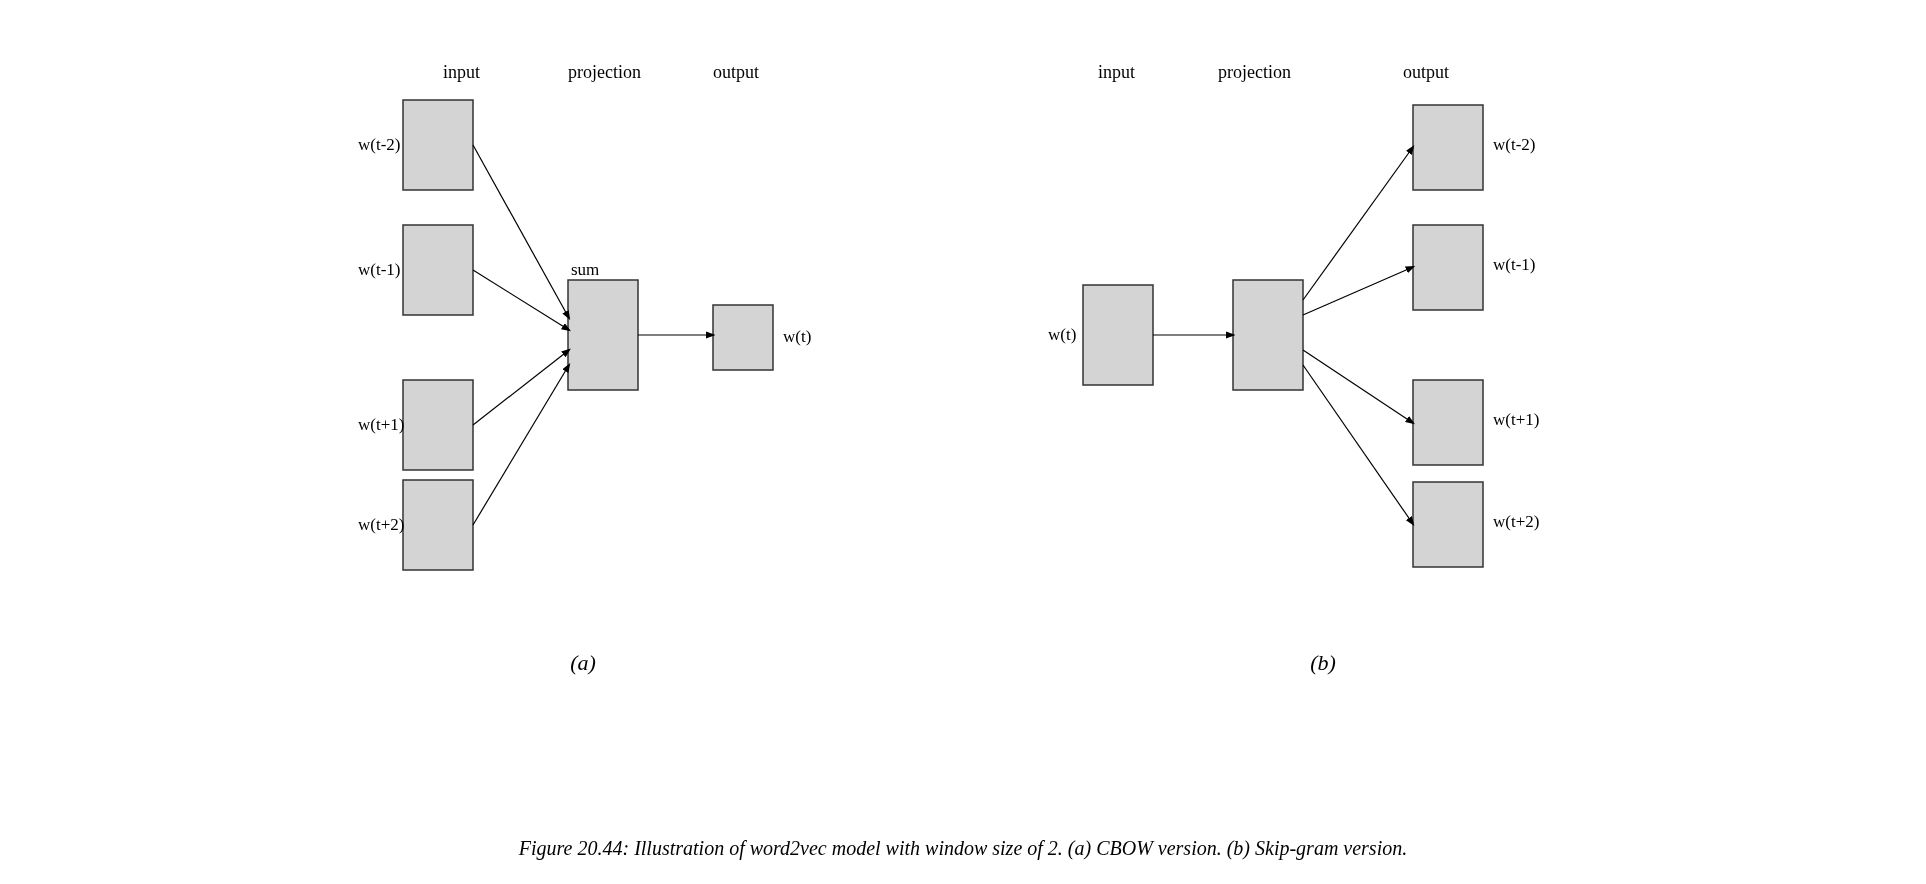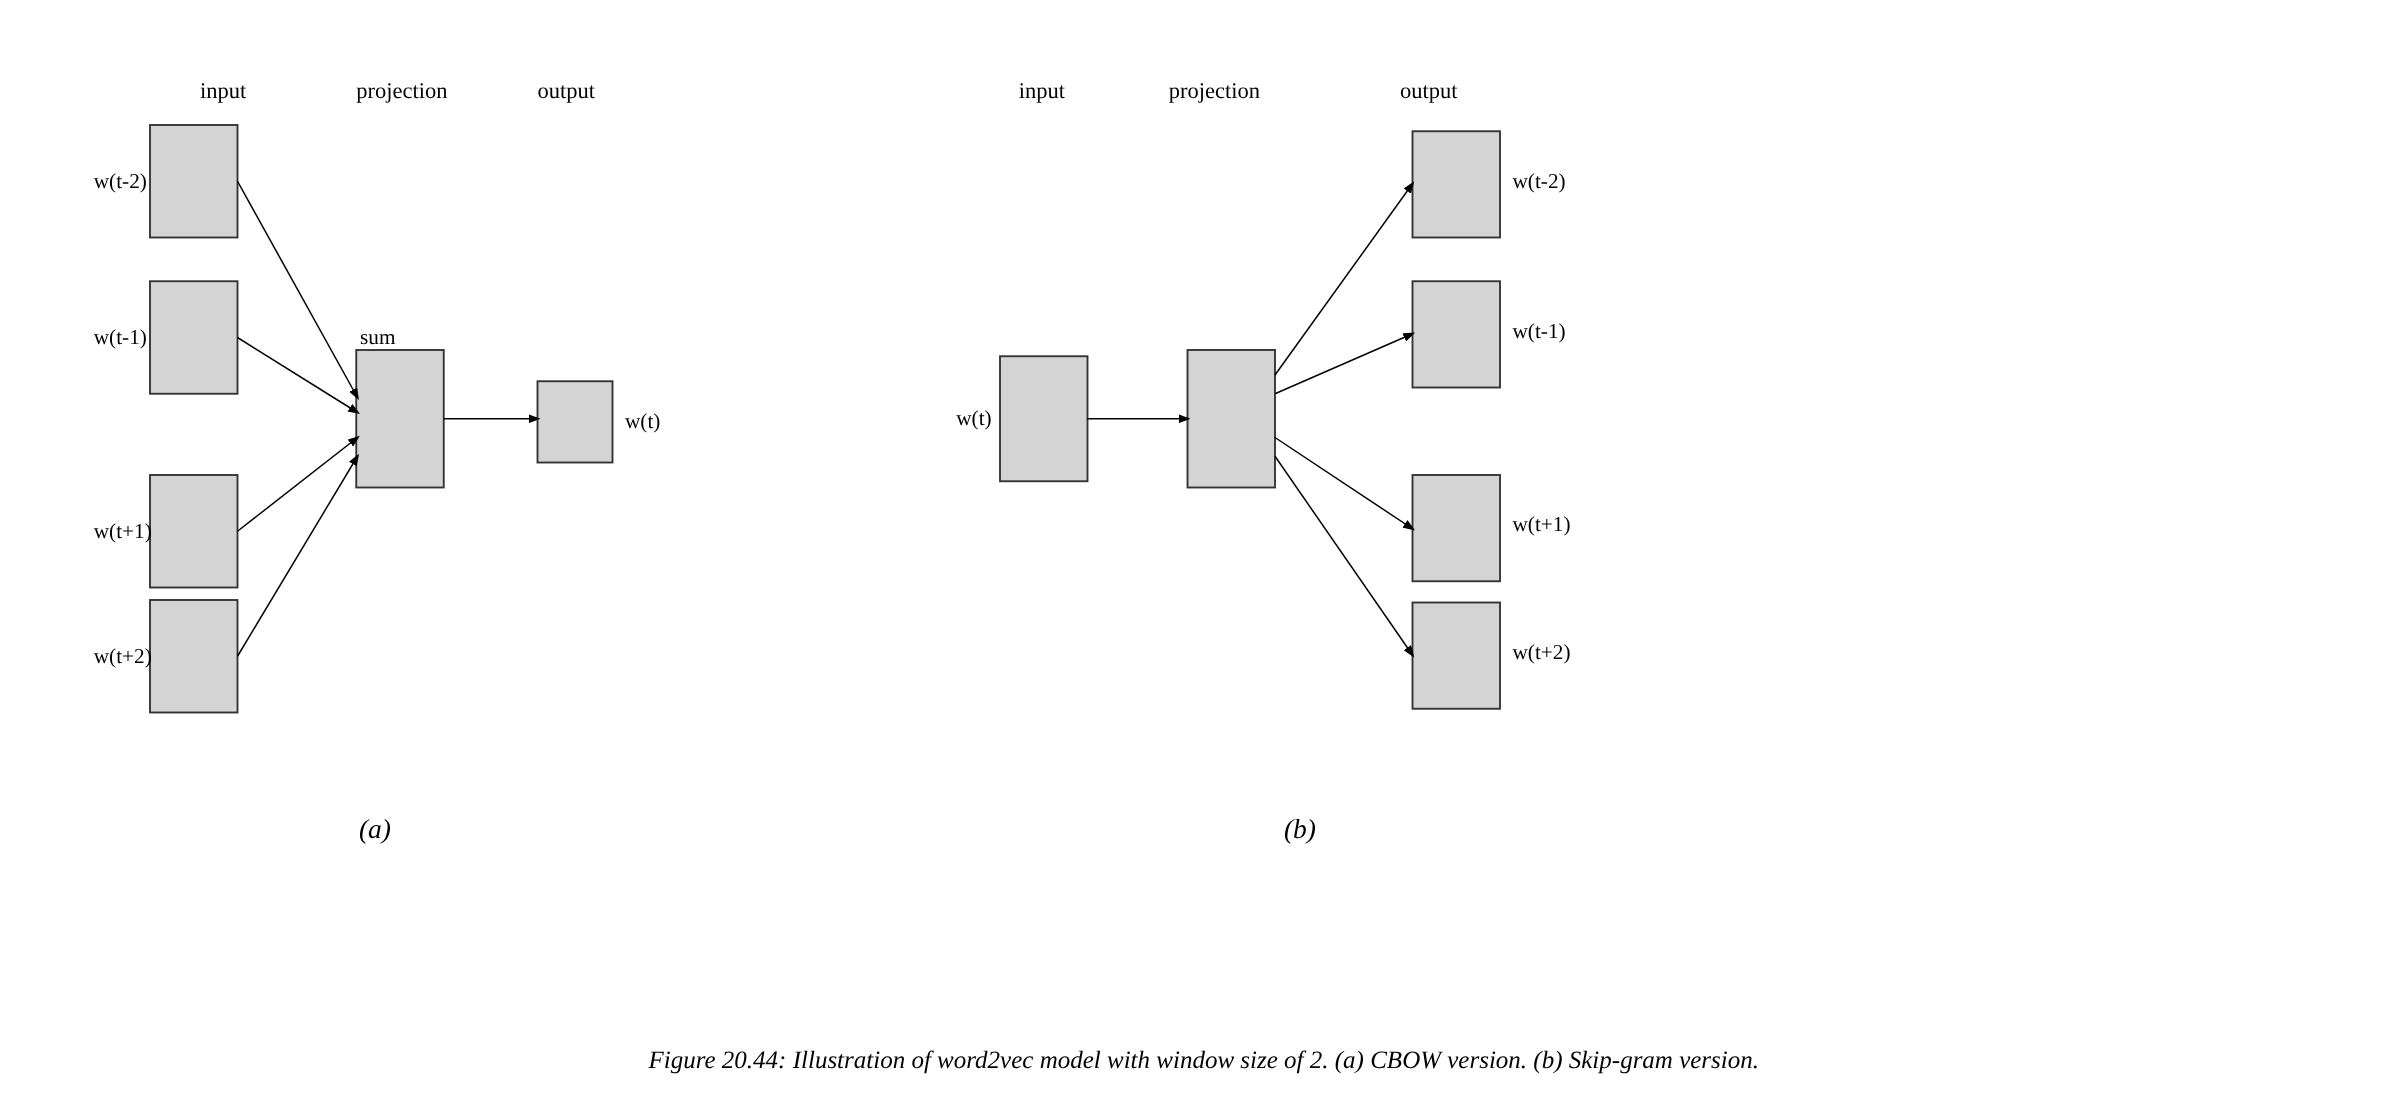--- a/index.html
+++ b/index.html
@@ -16,20 +16,21 @@
       height: 884px;
       position: relative;
       display: flex;
       flex-direction: column;
       align-items: center;
       padding: 20px 40px 20px 40px;
     }
     .diagrams-row {
       display: flex;
       flex-direction: row;
+      justify-content: center;
       align-items: flex-start;
       width: 100%;
       flex: 1;
       gap: 200px;
       padding-top: 30px;
     }
     
     .diagram-container {
       position: relative;
       display: flex;

